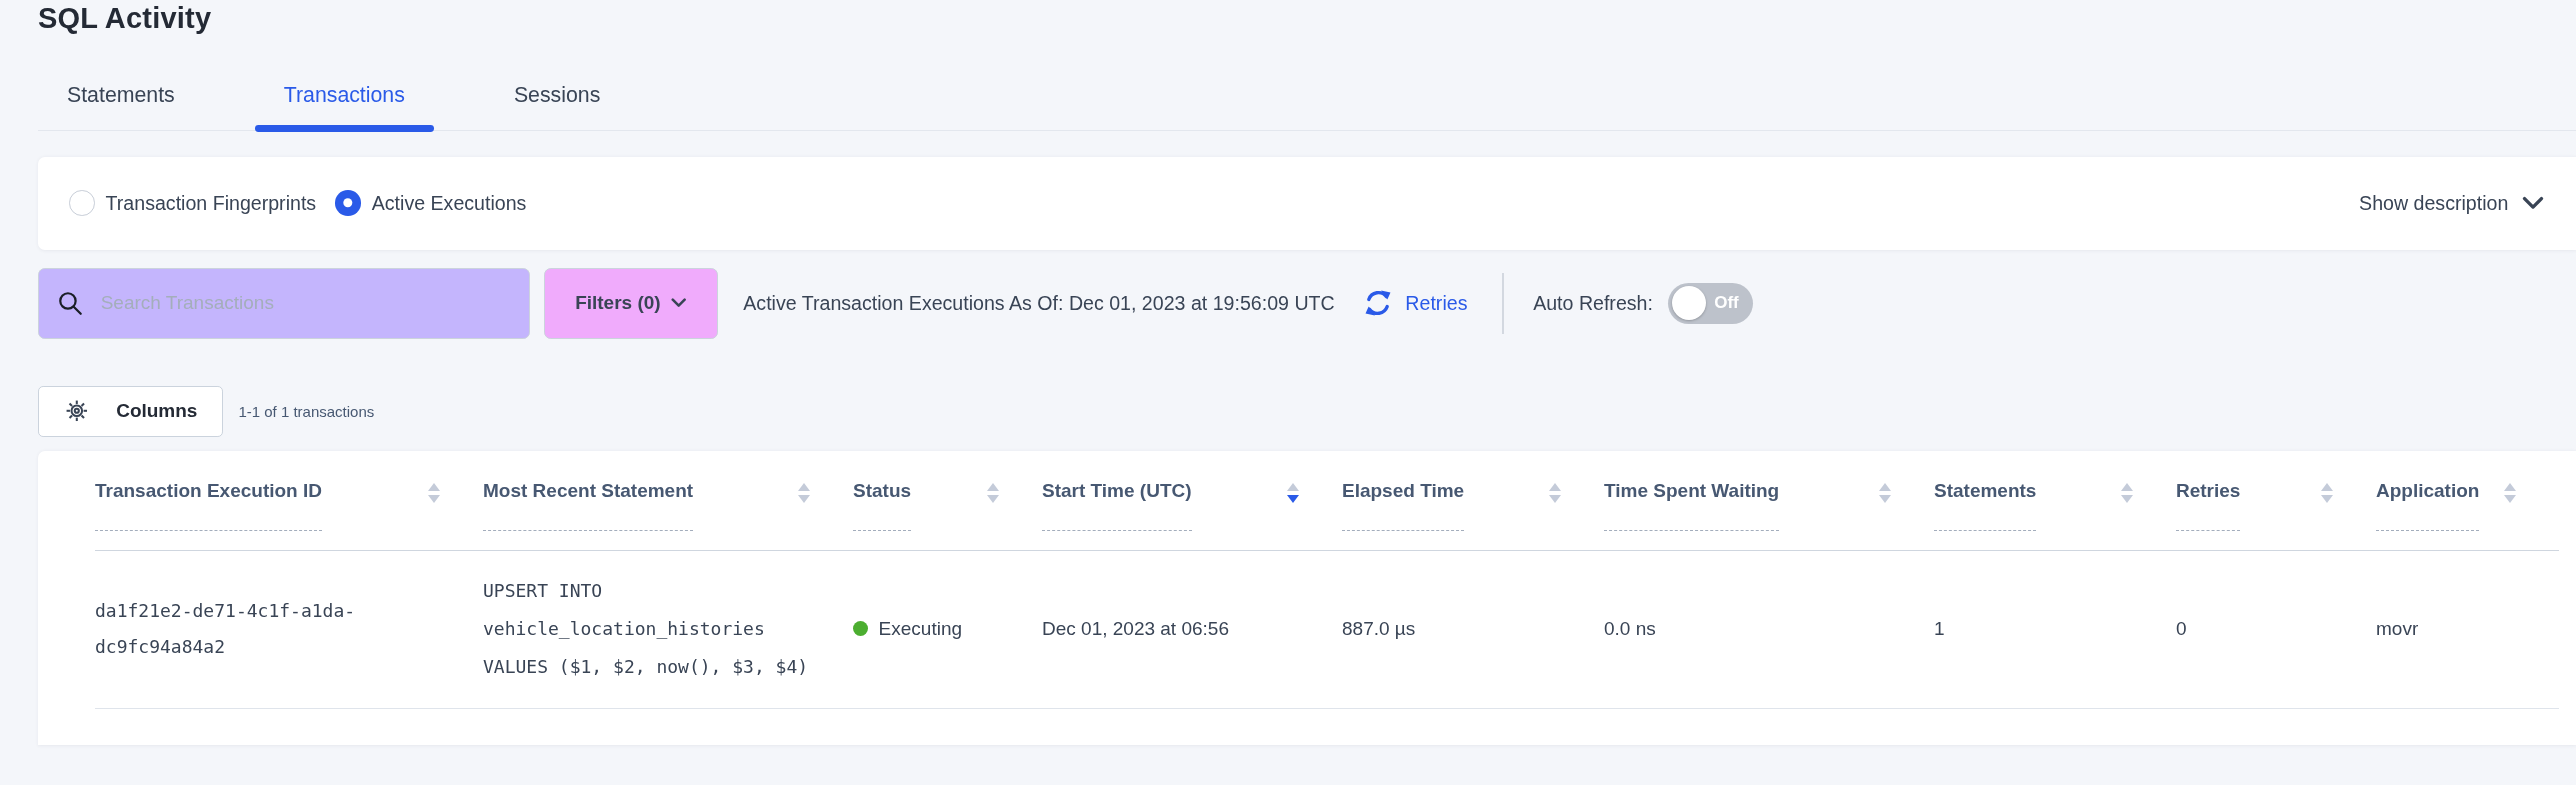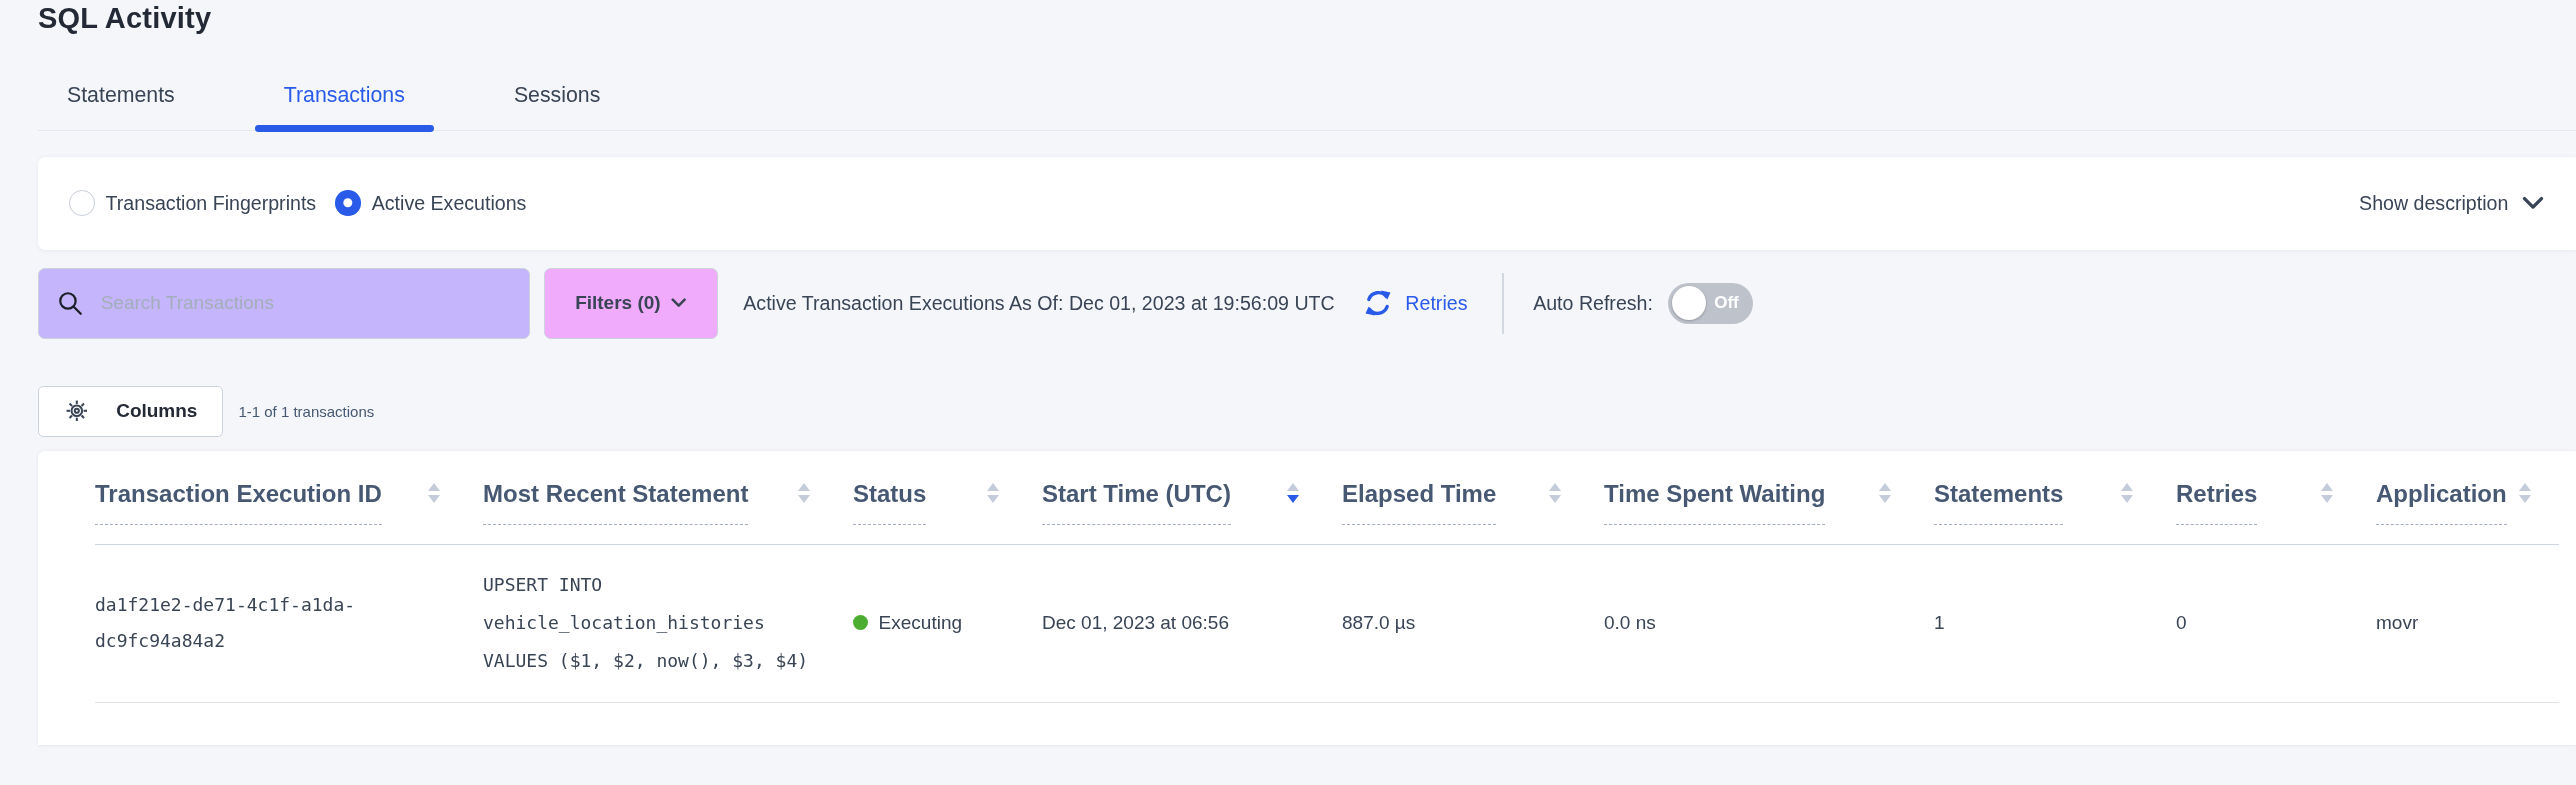--- a/index.html
+++ b/index.html
@@ -130,22 +130,22 @@
     padding:0 17px 0 57px;overflow:hidden;
     border-radius:6.8px 0 0 0;
   }
   table{width:100%;border-collapse:collapse;table-layout:fixed;}
   th{
     padding:29px 43px 19px 0;text-align:left;vertical-align:top;
     border-bottom:1.7px solid var(--head-rule);
   }
   .th-inner{display:flex;align-items:flex-start;justify-content:space-between;}
   .th-label{
-    font-size:24px;font-weight:700;color:var(--text-header);
-    padding-bottom:16px;border-bottom:1.7px dashed var(--dash);
+    font-size:19px;font-weight:700;color:var(--text-header);
+    padding-bottom:28px;border-bottom:1.7px dashed var(--dash);
     white-space:nowrap;
   }
   .sort{display:flex;flex-direction:column;gap:4.3px;margin-top:2.6px;margin-left:12px;cursor:pointer;flex:0 0 auto;}
   .sort .up{width:0;height:0;border-left:6.8px solid transparent;border-right:6.8px solid transparent;border-bottom:8.5px solid var(--sort-gray);}
   .sort .down{width:0;height:0;border-left:6.8px solid transparent;border-right:6.8px solid transparent;border-top:8.5px solid var(--sort-gray);}
   th.sorted .sort .down{border-top-color:var(--accent);}
   td{
     padding:20.5px 43px 22px 0;vertical-align:middle;
     font-size:19px;color:var(--text-main);
     border-bottom:1.7px solid var(--row-divider);

